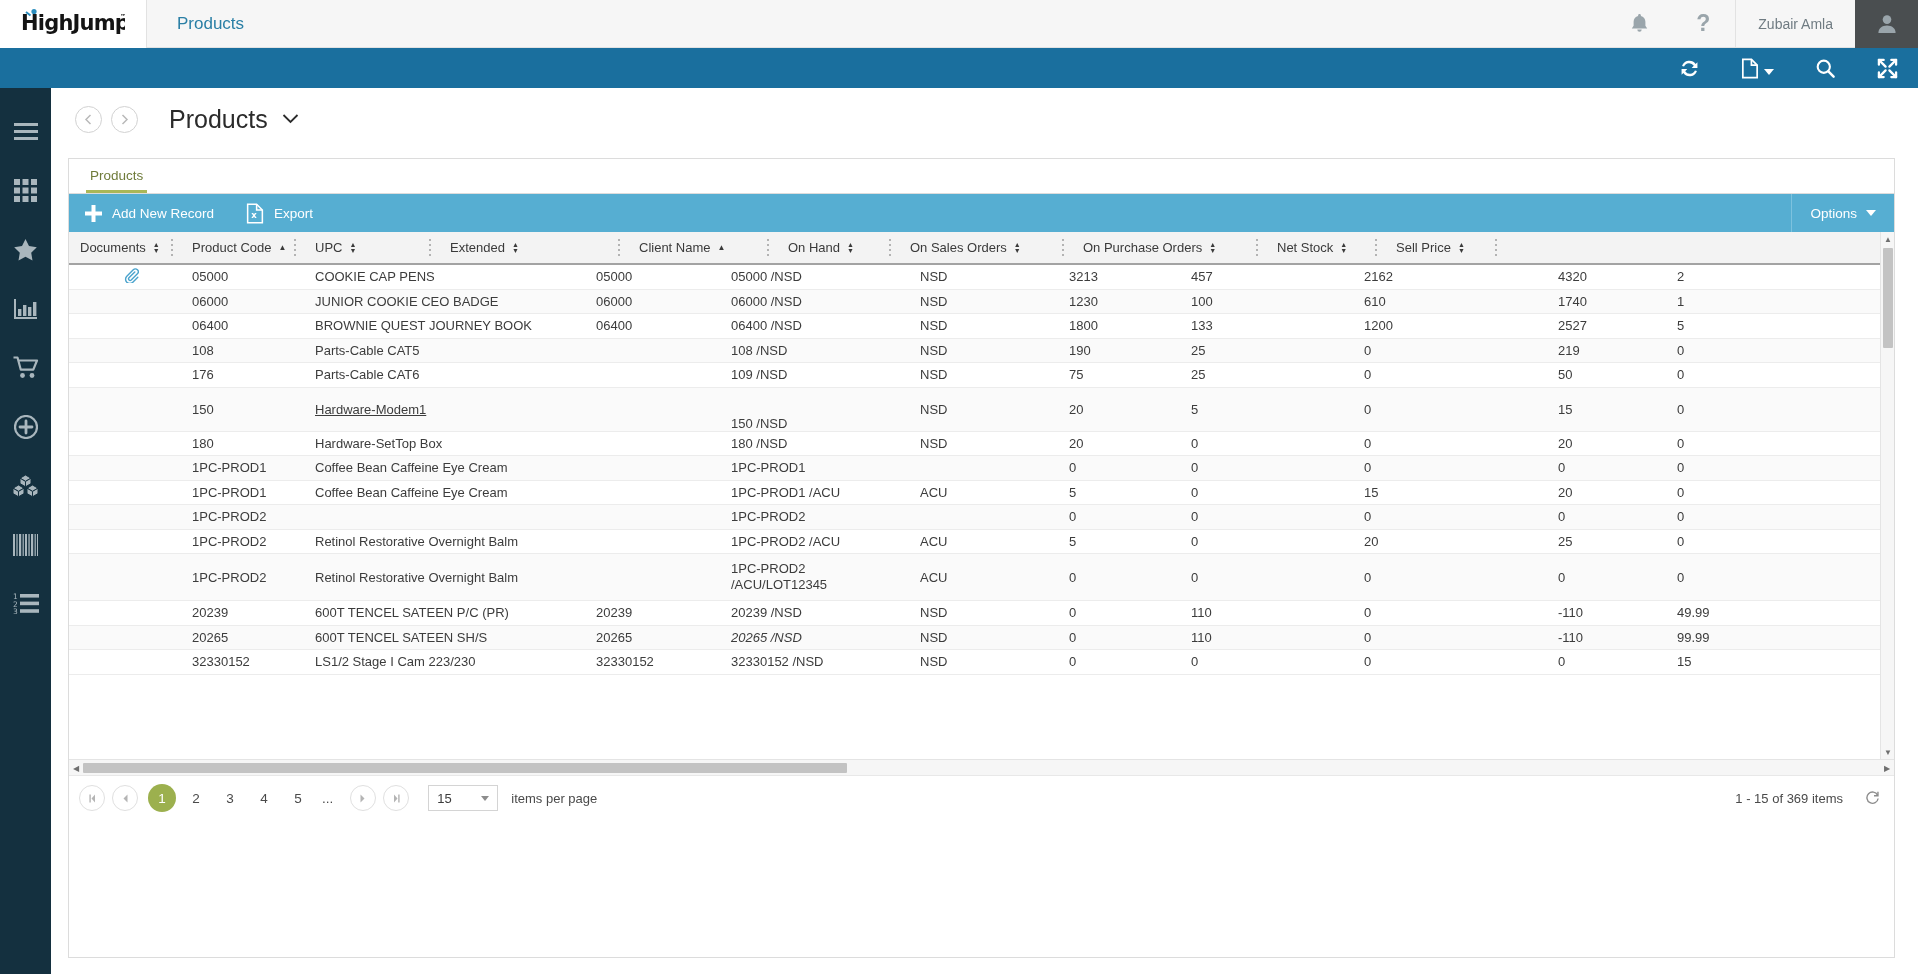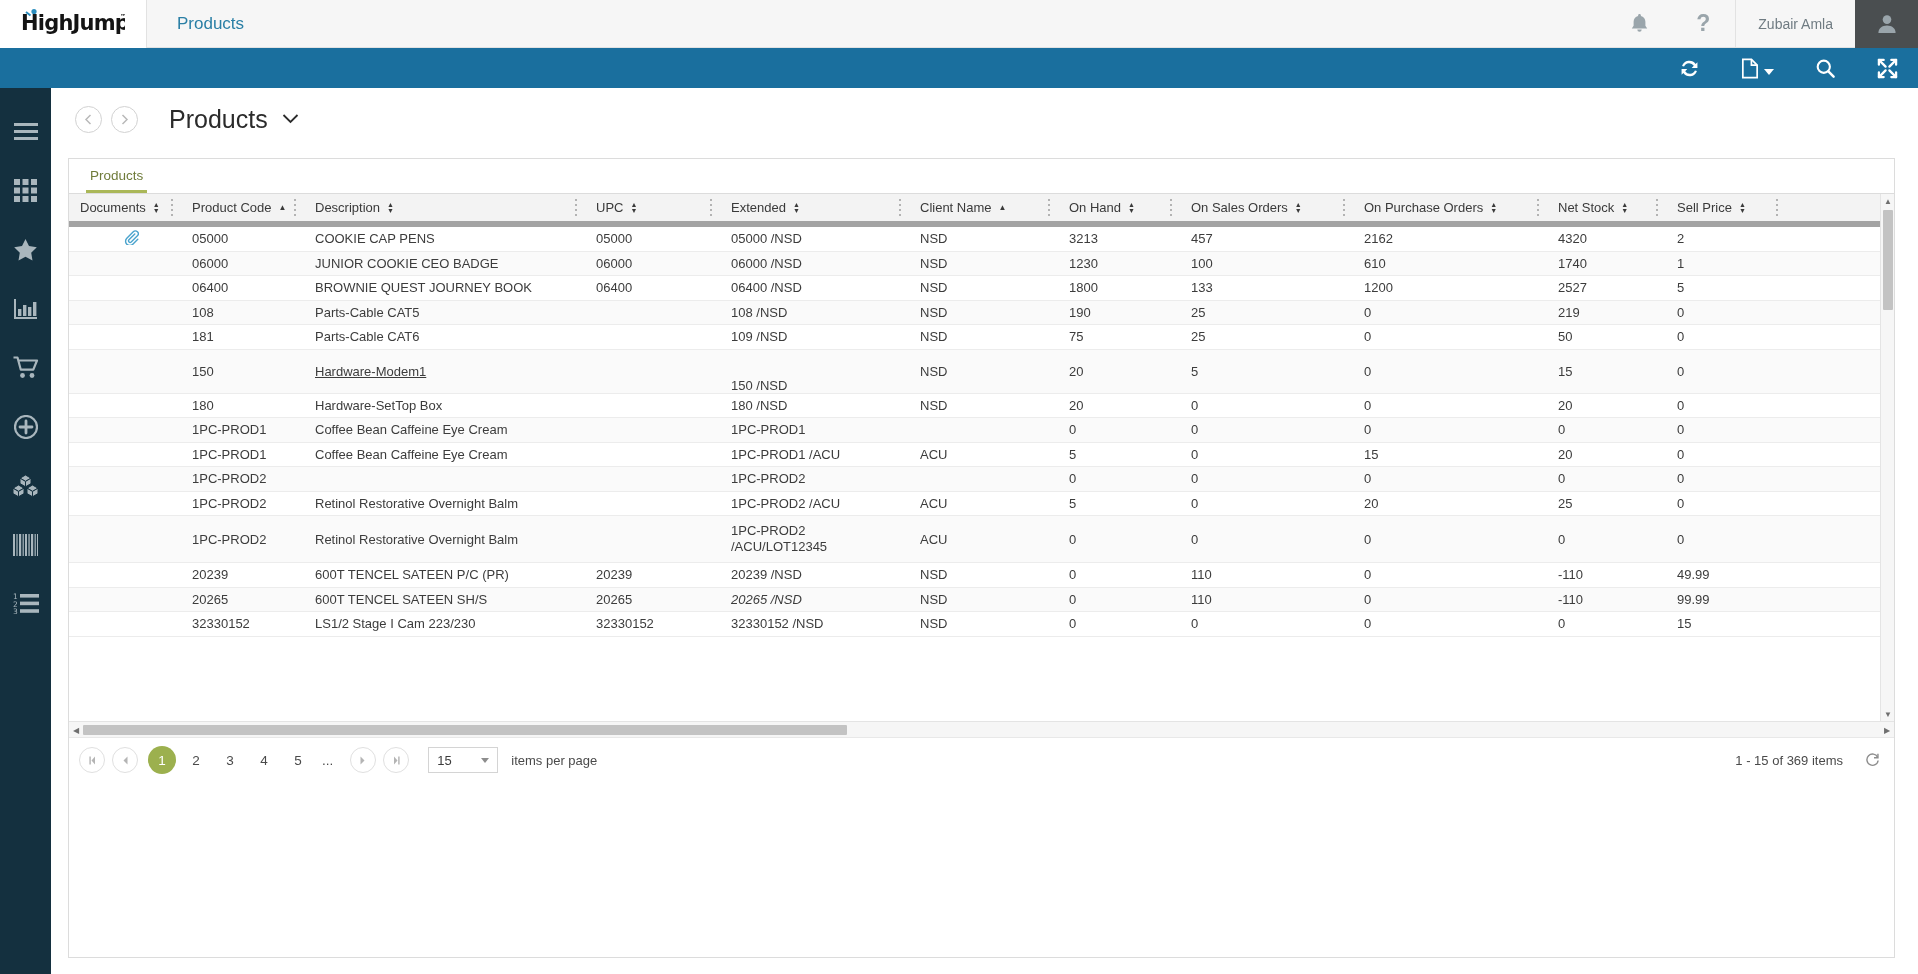--- a/index.html
+++ b/index.html
@@ -121,21 +121,21 @@
   }
   .options-btn .caret {
     width: 0; height: 0; margin-left: 9px;
     border-left: 5px solid transparent; border-right: 5px solid transparent;
     border-top: 6px solid #ffffff;
   }
 
   
   .grid-wrap { position: relative; }
   .ghead {
-    height: 33px; background: #f3f3f3; border-bottom: 6px solid #a3a3a3;
+    height: 33px; background: #f3f3f3; border-bottom: 2px solid #a3a3a3;
     display: flex; align-items: center; position: relative;
   }
   .gcell {
     font-size: 13px; color: #3a3a3a; display: flex; align-items: center;
     height: 33px; padding-left: 11px; position: relative; flex: none;
   }
   .sortic { margin-left: 7px; font-size: 9px; color: #3a3a3a; line-height: 1; }
   .sortic.updown::before { content: "\25B2"; display: block; font-size: 7px; }
   .sortic.updown::after  { content: "\25BC"; display: block; font-size: 7px; margin-top: -1px;}
   .sortic.up::before { content: "\25B2"; font-size: 8px; }
@@ -406,36 +406,51 @@
       </svg>
     </div>
   </div>
 
   <div class="panel">
 
     <div class="tabstrip">
       <div class="tab">Products</div>
     </div>
 
+    <div class="toolbar">
+      <div class="tool-btn">
+        <svg width="17" height="17" viewBox="0 0 17 17">
+          <path d="M6.5 0h4v6.5H17v4h-6.5V17h-4v-6.5H0v-4h6.5z" fill="#fff"></path>
+        </svg>
+        <span class="lbl">Add New Record</span>
+      </div>
+      <div class="tool-btn">
+        <svg width="18" height="21" viewBox="0 0 18 22">
+          <path d="M1.3 1.3h9.4l6 6v13.4H1.3z" fill="none" stroke="#fff" stroke-width="1.6"></path>
+          <path d="M10.7 1.3v6h6" fill="none" stroke="#fff" stroke-width="1.6"></path>
+          <text x="5" y="16" font-family="DejaVu Sans, sans-serif" font-size="9" font-weight="bold" fill="#fff">x</text>
+        </svg>
+        <span class="lbl">Export</span>
+      </div>
+      <div class="options-btn">
+        <span>Options</span>
+        <span class="caret"></span>
+      </div>
+    </div>
 
     <div class="grid-wrap">
       <div class="ghead" id="grid-head">
           <div class="gcell" style="width: 112px;">
             <span>Documents</span>
             <span class="sortic updown"></span>
             <span class="dots"></span>
           </div>
           <div class="gcell" style="width: 123px;">
             <span>Product Code</span>
             <span class="sortic up"></span>
-            <span class="dots"></span>
-          </div>
-          <div class="gcell" style="width: 281px;">
-            <span>Description</span>
-            <span class="sortic updown"></span>
             <span class="dots"></span>
           </div>
           <div class="gcell" style="width: 135px;">
             <span>UPC</span>
             <span class="sortic updown"></span>
             <span class="dots"></span>
           </div>
           <div class="gcell" style="width: 189px;">
             <span>Extended</span>
             <span class="sortic updown"></span>
@@ -522,21 +537,21 @@
             <div class="gc" style="width: 189px;">108 /NSD</div>
             <div class="gc" style="width: 149px;">NSD</div>
             <div class="gc" style="width: 122px;">190</div>
             <div class="gc" style="width: 173px;">25</div>
             <div class="gc" style="width: 194px;">0</div>
             <div class="gc" style="width: 119px;">219</div>
             <div class="gc" style="width: 120px;">0</div>
           </div>
           <div class="grow">
             <div class="gc" style="width: 112px;"></div>
-            <div class="gc" style="width: 123px;">181</div>
+            <div class="gc" style="width: 123px;">176</div>
             <div class="gc" style="width: 281px;">Parts-Cable CAT6</div>
             <div class="gc" style="width: 135px;"></div>
             <div class="gc" style="width: 189px;">109 /NSD</div>
             <div class="gc" style="width: 149px;">NSD</div>
             <div class="gc" style="width: 122px;">75</div>
             <div class="gc" style="width: 173px;">25</div>
             <div class="gc" style="width: 194px;">0</div>
             <div class="gc" style="width: 119px;">50</div>
             <div class="gc" style="width: 120px;">0</div>
           </div>

